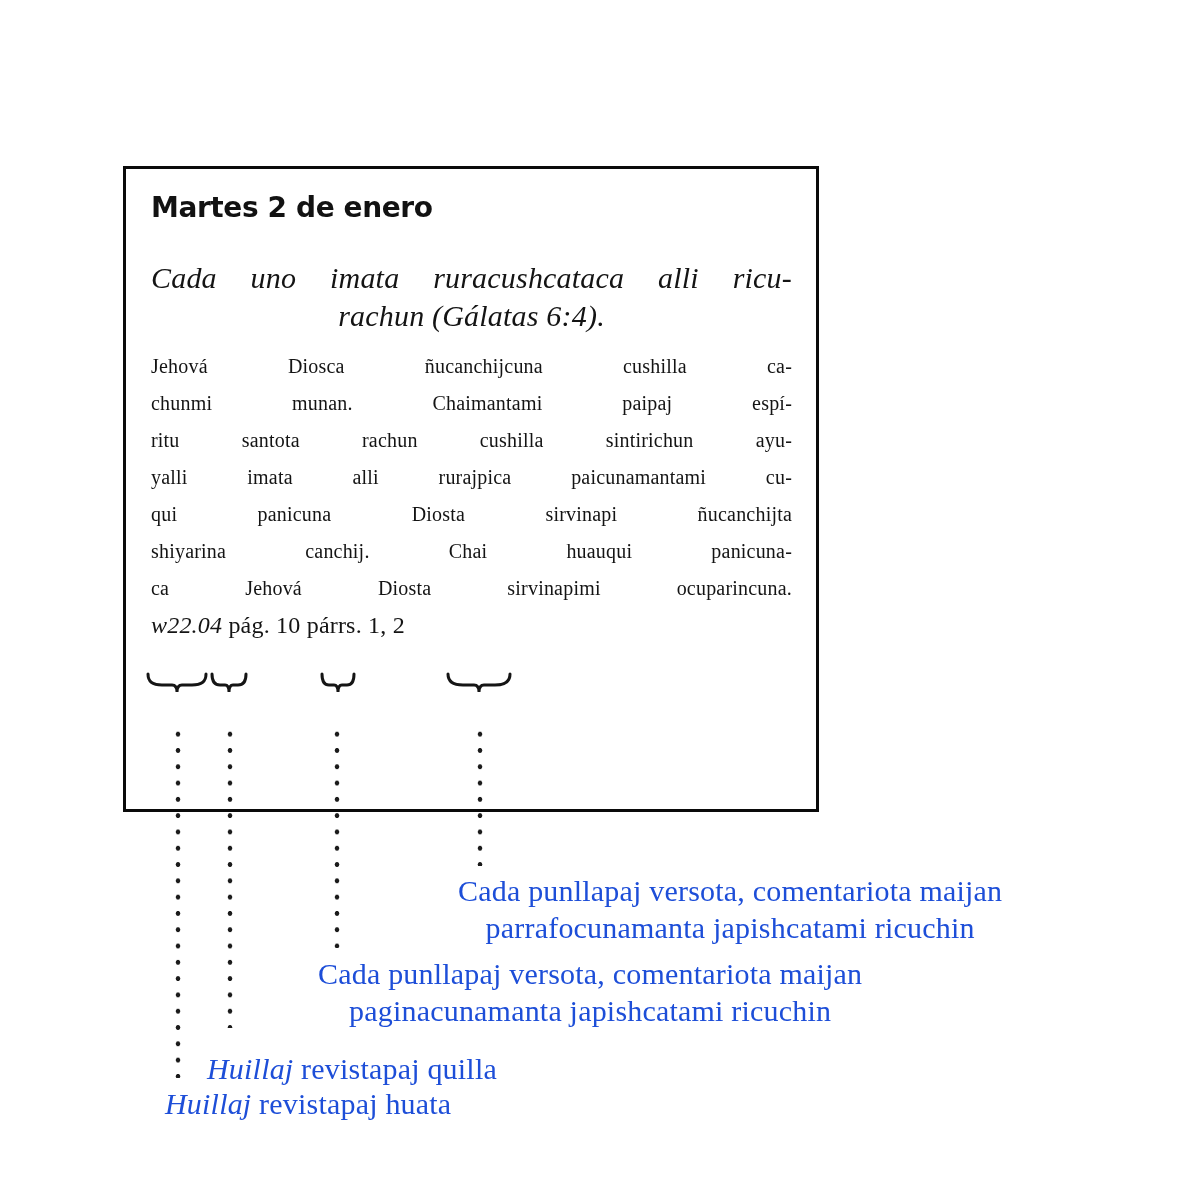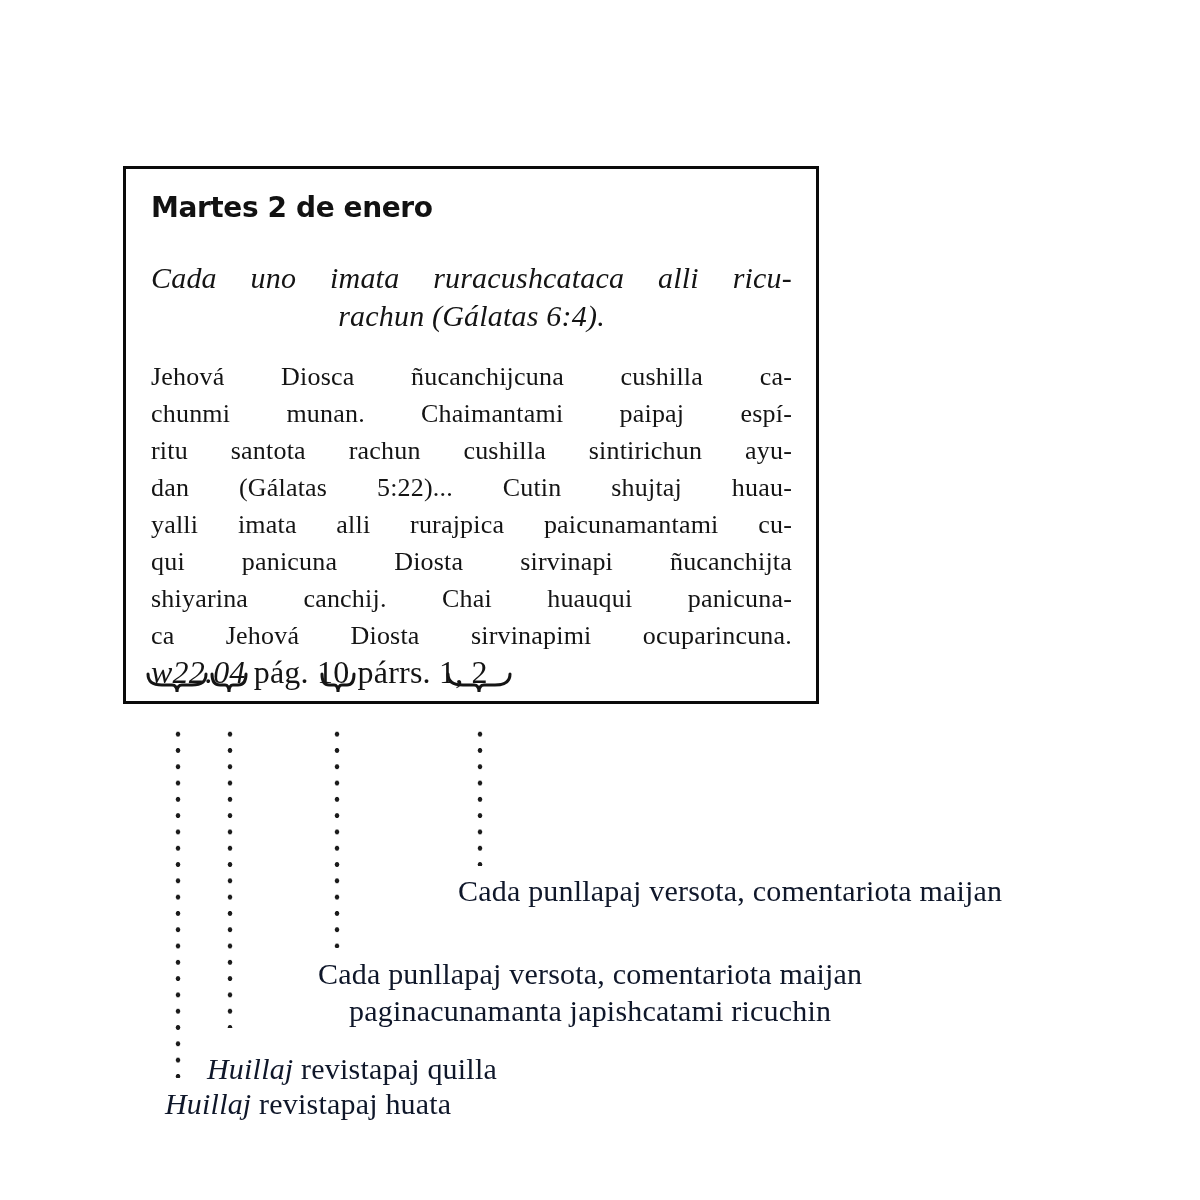--- a/index.html
+++ b/index.html
@@ -12,21 +12,21 @@
     color: #141414;
     font-family: "Liberation Serif", serif;
   }
 
   
   .daily-box {
     position: absolute;
     left: 123px;
     top: 166px;
     width: 696px;
-    height: 538px;
+    height: 646px;
     border: 3px solid #0a0a0a;
     background: #ffffff;
     box-sizing: border-box;
     padding: 23px 24px 0 25px;
   }
   .date-heading {
     font-family: "DejaVu Sans", sans-serif;
     font-weight: 700;
     font-size: 28px;
     line-height: 32px;
@@ -34,33 +34,33 @@
     color: #121212;
   }
   .scripture {
     margin-top: 35px;
     font-style: italic;
     font-size: 30px;
     line-height: 38px;
     letter-spacing: 0.2px;
   }
   .comment {
-    margin-top: 23px;
-    font-size: 26px;
+    margin-top: 13px;
+    font-size: 20px;
     line-height: 37px;
     letter-spacing: 0.2px;
   }
   .tline { white-space: nowrap; text-align: center; }
   .just {
     white-space: normal;
     text-align: justify;
     text-align-last: justify;
   }
   .citation {
-    font-size: 32px;
+    font-size: 24px;
     line-height: 37px;
     letter-spacing: 0.2px;
     white-space: nowrap;
   }
   .it { font-style: italic; }
 
   
   .brace { position: absolute; }
   .brace path {
     fill: none;
@@ -79,41 +79,40 @@
     background-position: center top;
   }
 
   
   .callout {
     position: absolute;
     font-size: 30px;
     line-height: 37px;
     letter-spacing: 0.2px;
     white-space: nowrap;
-    color: #0f172a;
+    color: #1d4ed8;
   }
 </style>
 </head>
 <body>
 
 <div class="canvas">
 
   <div class="daily-box">
     <div class="date-heading">Martes 2 de enero</div>
 
     <div class="scripture">
       <div class="tline just">Cada uno imata ruracushcataca alli ricu-</div>
       <div class="tline">rachun (Gálatas 6:4).</div>
     </div>
 
     <div class="comment">
       <div class="tline just">Jehová Diosca ñucanchijcuna cushilla ca-</div>
       <div class="tline just">chunmi munan. Chaimantami paipaj espí-</div>
       <div class="tline just">ritu santota rachun cushilla sintirichun ayu-</div>
-      <div class="tline just">dan (Gálatas 5:22)... Cutin shujtaj huau-</div>
       <div class="tline just">yalli imata alli rurajpica paicunamantami cu-</div>
       <div class="tline just">qui panicuna Diosta sirvinapi ñucanchijta</div>
       <div class="tline just">shiyarina canchij. Chai huauqui panicuna-</div>
       <div class="tline just">ca Jehová Diosta sirvinapimi ocuparincuna.</div>
     </div>
 
     <div class="citation">
       <span class="it">w22</span><span class="it">.04</span><span> pág. </span><span>10</span><span> párrs. </span><span>1, 2</span>
     </div>
   </div>
@@ -131,20 +130,21 @@
     <path d="M2,3 C2,12 9,14 17,14 L28,14 C31,14 33,16.5 33,21 C33,16.5 35,14 38,14 L49,14 C57,14 64,12 64,3"></path>
   </svg>
 
   <div class="dotline" style="left:175px; top:726px; height:352px;"></div>
   <div class="dotline" style="left:227px; top:726px; height:302px;"></div>
   <div class="dotline" style="left:334px; top:726px; height:222px;"></div>
   <div class="dotline" style="left:477px; top:726px; height:140px;"></div>
 
   <div class="callout" style="left:458px; top:872px;">
     <div class="tline">Cada punllapaj versota, comentariota maijan</div>
+    <div class="tline">parrafocunamanta japishcatami ricuchin</div>
   </div>
 
   <div class="callout" style="left:318px; top:955px;">
     <div class="tline">Cada punllapaj versota, comentariota maijan</div>
     <div class="tline">paginacunamanta japishcatami ricuchin</div>
   </div>
 
   <div class="callout" style="left:207px; top:1038px;margin-top:12px;">
     <span class="it">Huillaj</span><span> revistapaj quilla</span>
   </div>

